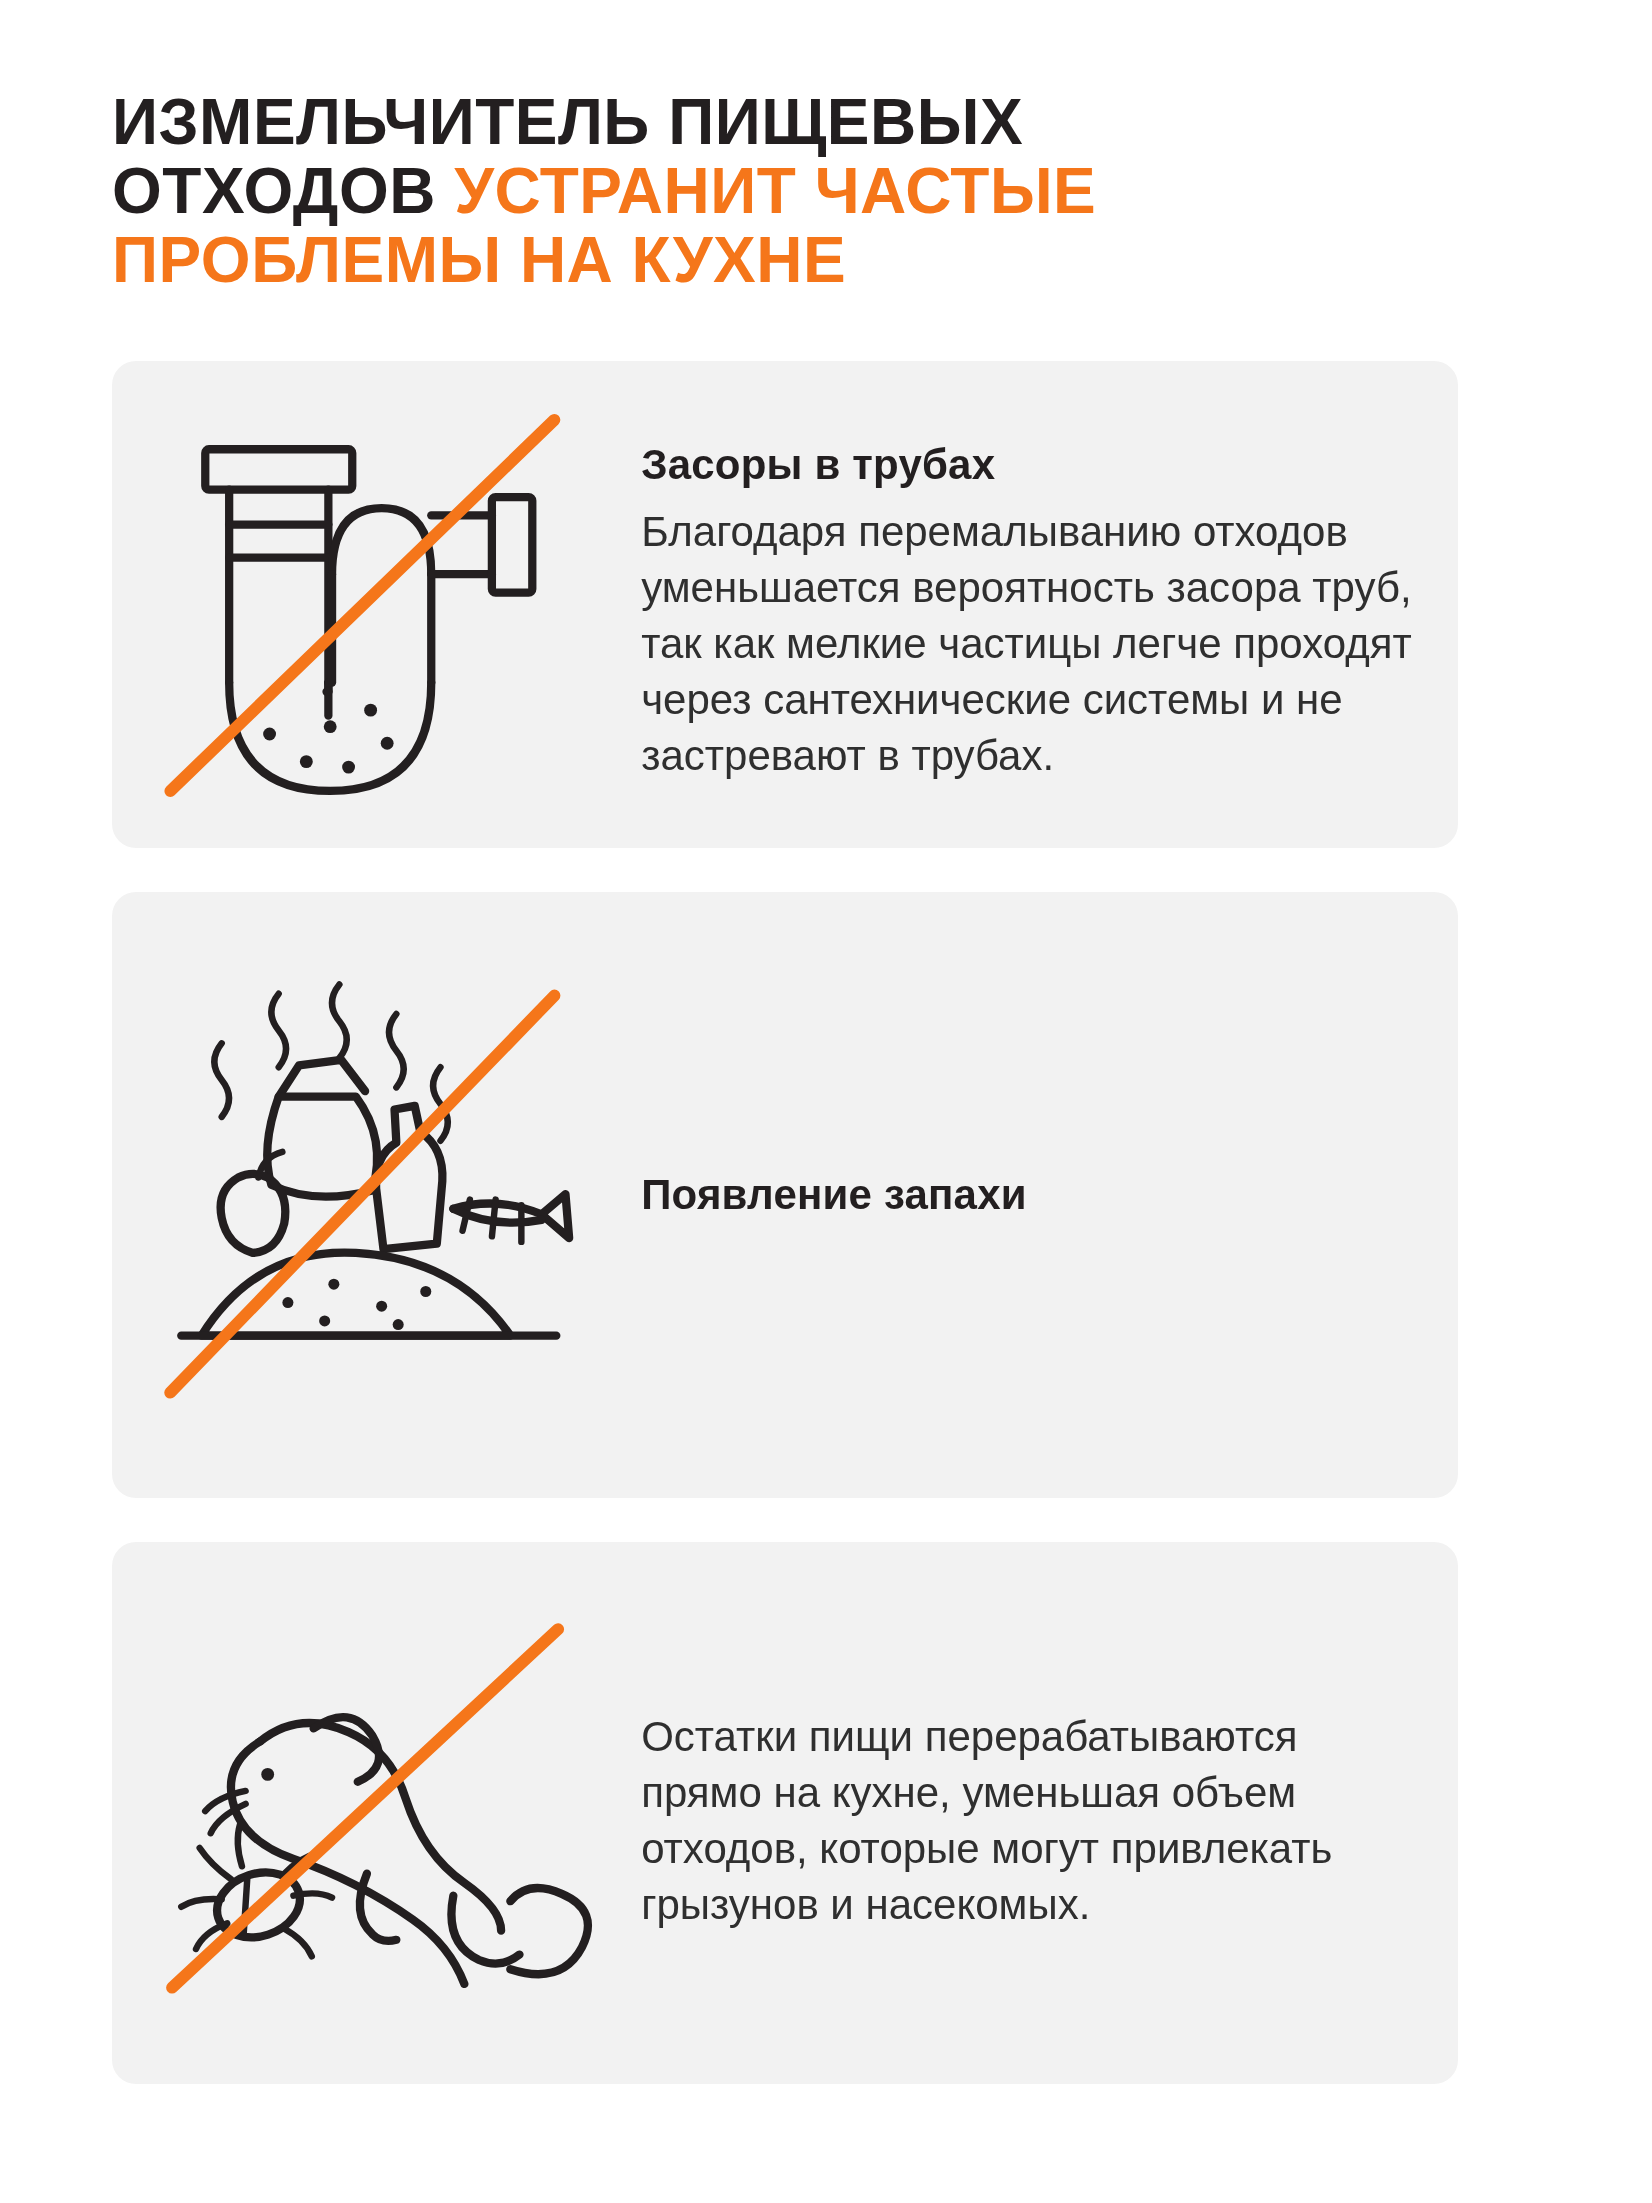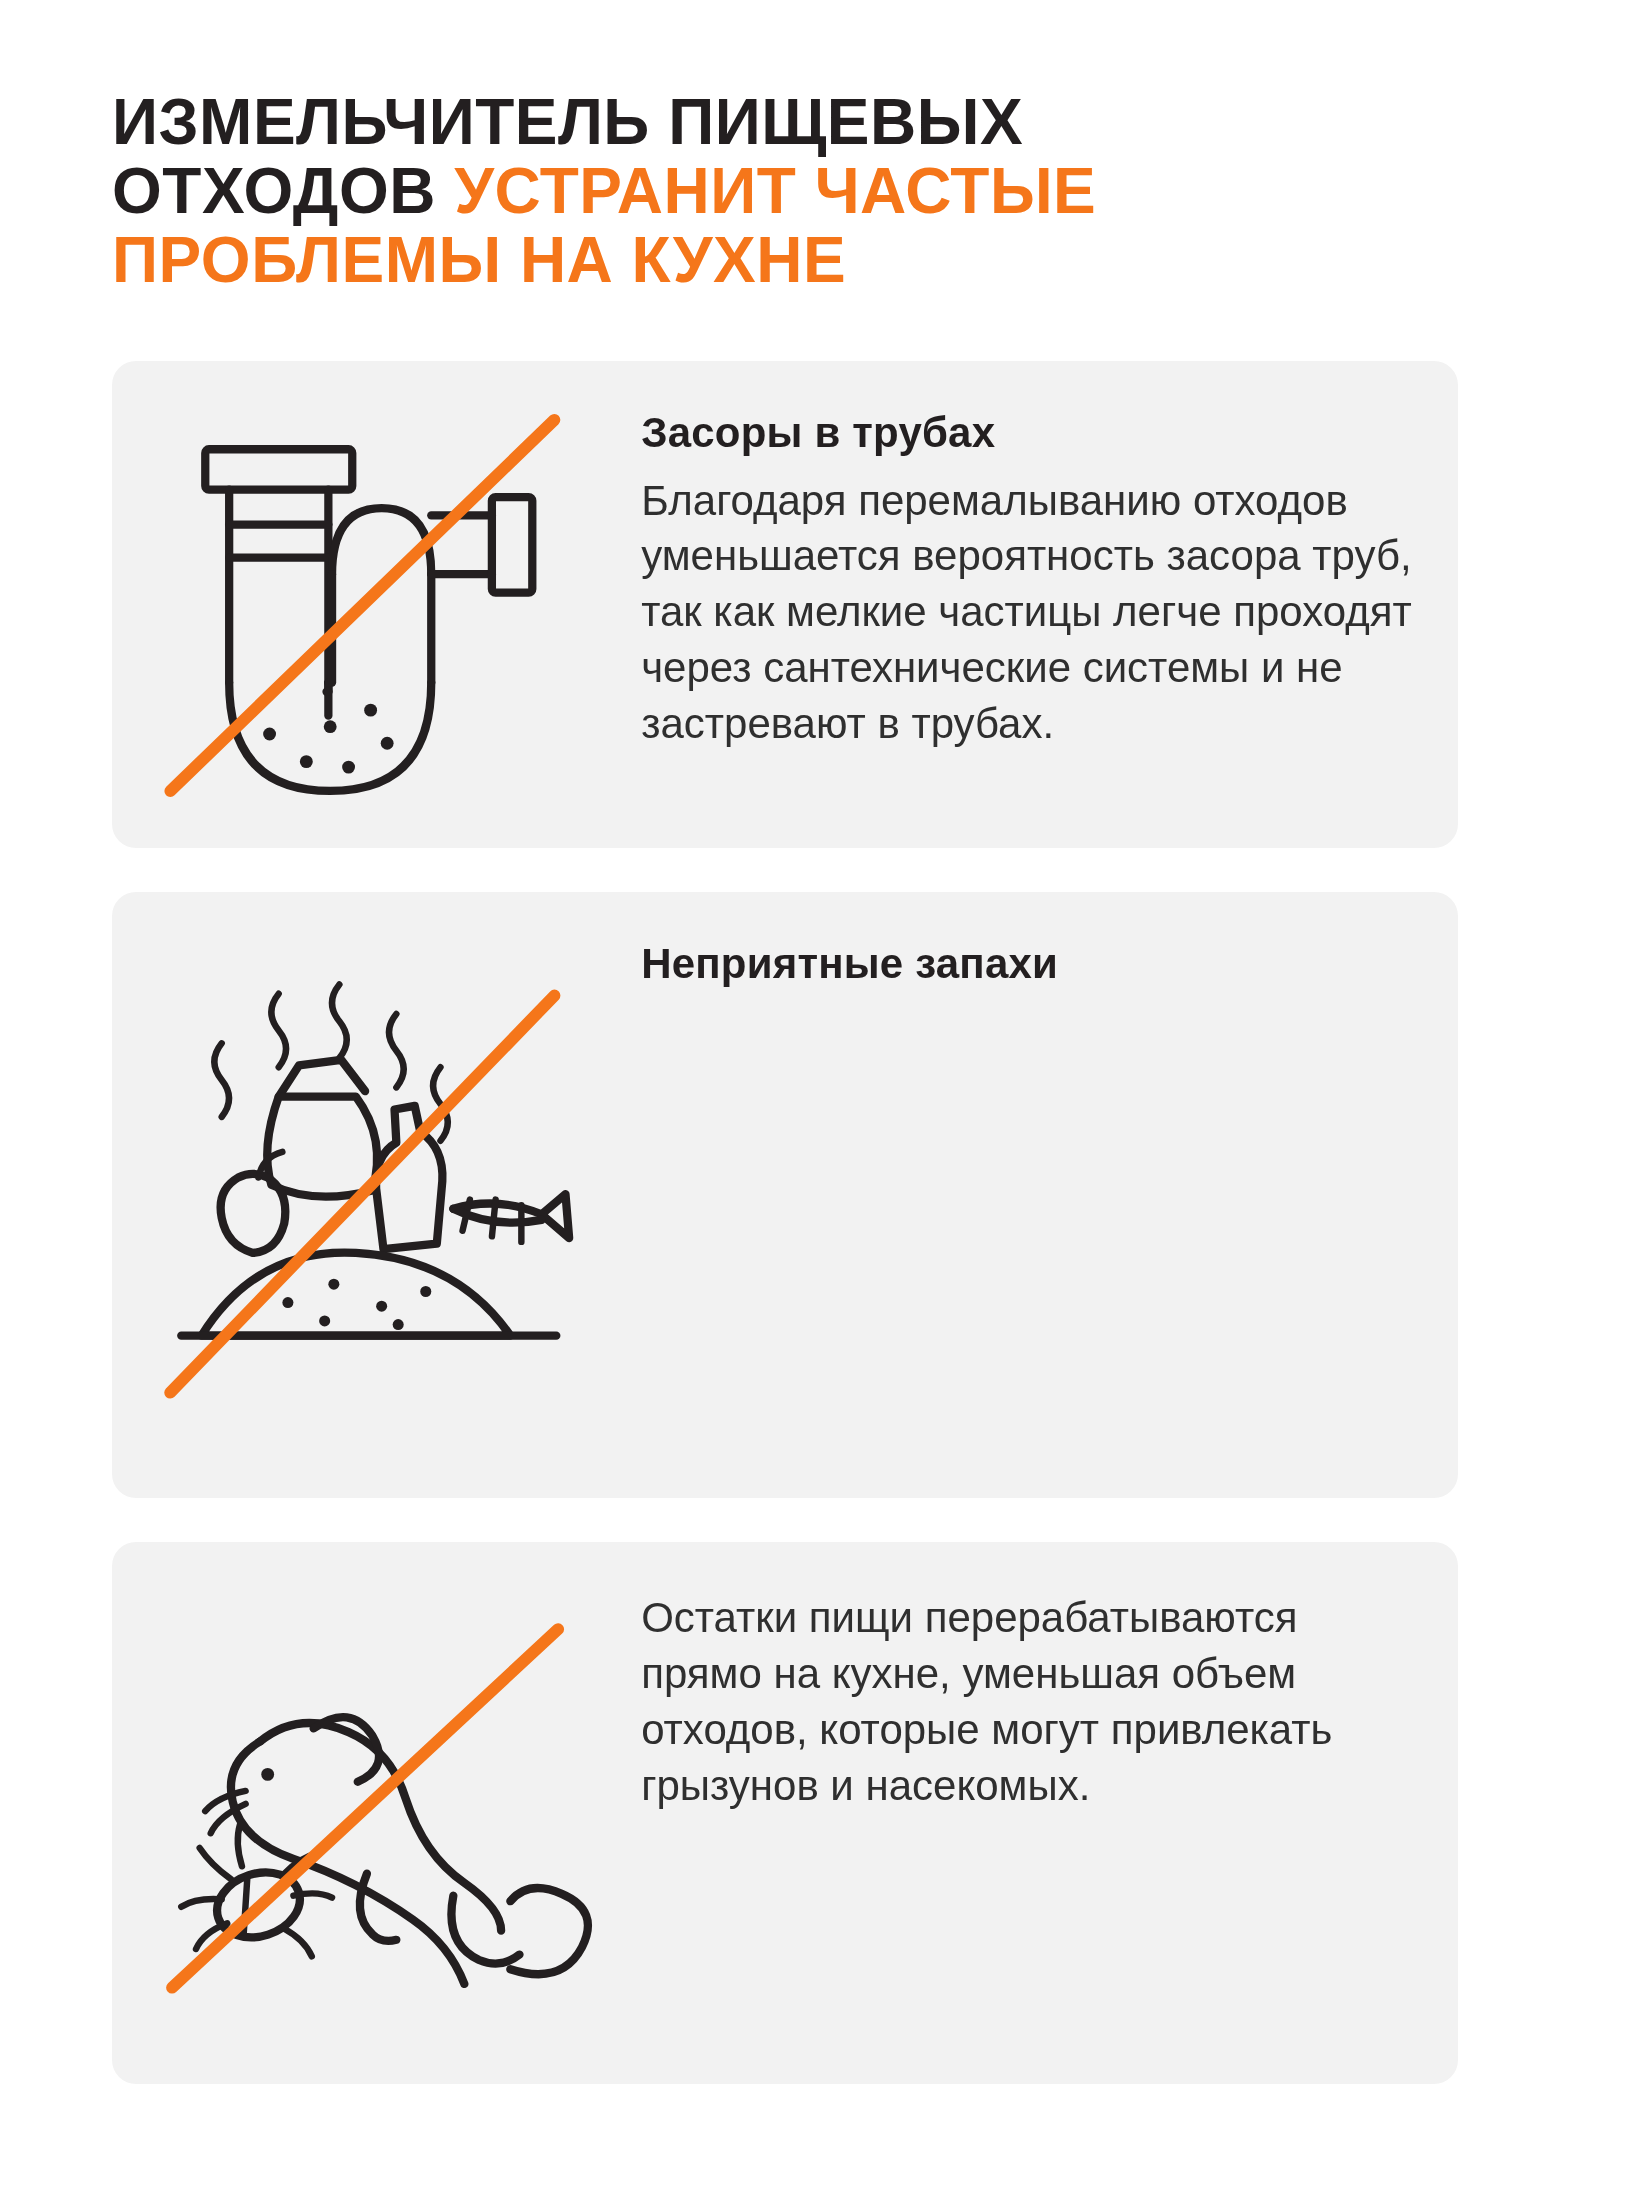--- a/index.html
+++ b/index.html
@@ -32,21 +32,21 @@
     max-width: 1286px;
   }
   .headline .dark { color: #231f20; }
   .headline .accent { color: #f5761a; }
 
   
   .card {
     background: #f2f2f2;
     border-radius: 24px;
     display: flex;
-    align-items: flex-start;
+    align-items: center;
     box-sizing: border-box;
     margin-bottom: 44px;
     padding: 33px 42px 33px 33px;
     position: relative;
     overflow: hidden;
   }
   .card-illu {
     width: 487px;
     min-width: 487px;
     position: relative;
@@ -190,21 +190,21 @@
         <circle class="dot" cx="200" cy="332" r="6"></circle>
         <circle class="dot" cx="252" cy="356" r="6"></circle>
         <circle class="dot" cx="300" cy="340" r="6"></circle>
         <circle class="dot" cx="190" cy="372" r="6"></circle>
         <circle class="dot" cx="270" cy="376" r="6"></circle>
 
         <line class="slash" x1="22" y1="450" x2="440" y2="18"></line>
       </svg>
     </div>
     <div class="card-text">
-      <h2 class="card-title">Неприятные запахи</h2>
+      <h2 class="card-title">Появление запахи</h2>
     </div>
   </div>
 
   <div class="card card-3">
     <div class="card-illu">
       <svg width="478" height="386" viewBox="0 0 520 420" aria-hidden="true">
 
         <path class="stroke-dark" d="M120 132 q-40 24 -30 66 q10 42 66 62 q70 24 130 66 q40 28 56 70"></path>
         <path class="stroke-dark" d="M120 132 q42 -34 96 -10 q46 20 62 72 q20 62 64 92 q40 28 40 52"></path>
 

